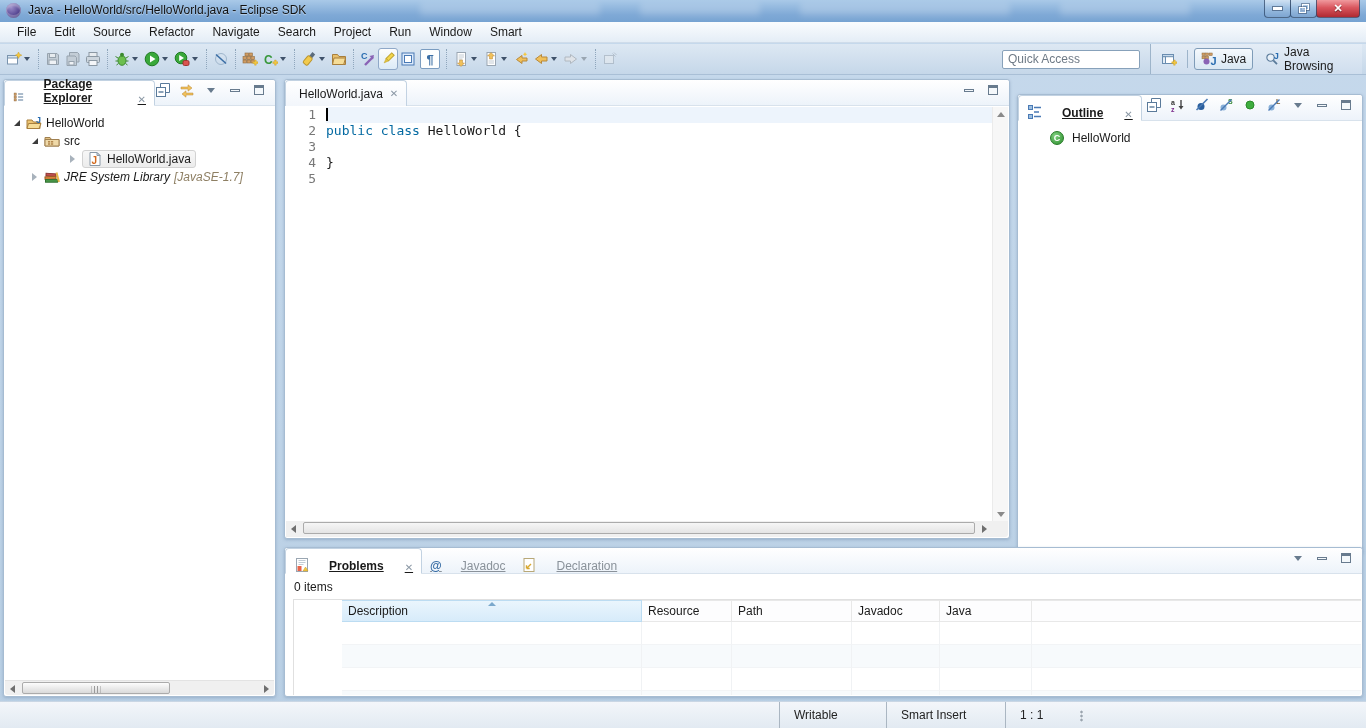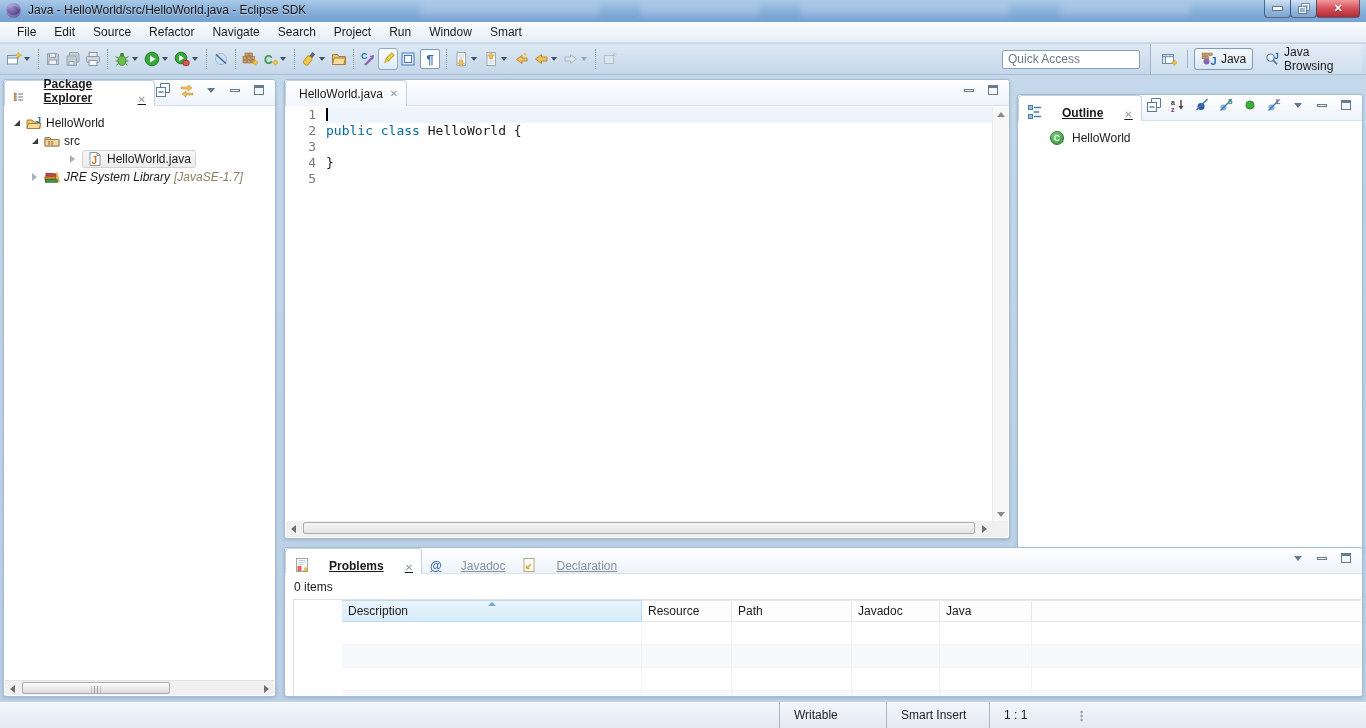--- a/index.html
+++ b/index.html
@@ -126,21 +126,21 @@
   .prow.body{height:23px;}
   .prow.body .pcell{border-right:1px solid #f0f2f4;border-bottom:1px solid #f2f4f6;}
   .prow.body.alt .pcell{background:#f7fafc;}
   .c-desc{width:300px;} .c-res{width:90px;} .c-path{width:120px;} .c-loc{width:88px;} .c-type{width:92px;} .c-fill{flex:1;border-right:none!important;}
 
   
   .statusbar{position:absolute;left:0;bottom:0;width:100%;height:27px;
     background:linear-gradient(#f3f6fa,#e2eaf2);border-top:1px solid #c9d6e4;}
   .status-cells{position:absolute;left:779px;top:0;bottom:0;display:flex;align-items:stretch;}
   .scell{display:flex;align-items:center;padding-left:14px;border-left:1px solid #aab6c2;color:#222;}
-  .scell.w1{width:107px;} .scell.w2{width:103px;} .scell.w3{width:95px;}
+  .scell.w1{width:107px;} .scell.w2{width:103px;} .scell.w3{width:95px;margin-left:16px;}
   .status-grip{position:absolute;left:1080px;top:8px;width:3px;height:12px;
     background-image:radial-gradient(#9aa4ae 1px,transparent 1.2px);background-size:3px 4px;}
 </style>
 </head>
 <body>
 
 <div class="window">
 
   <div class="titlebar">
     <span class="tb-blur" style="left:420px;width:180px;"></span>

